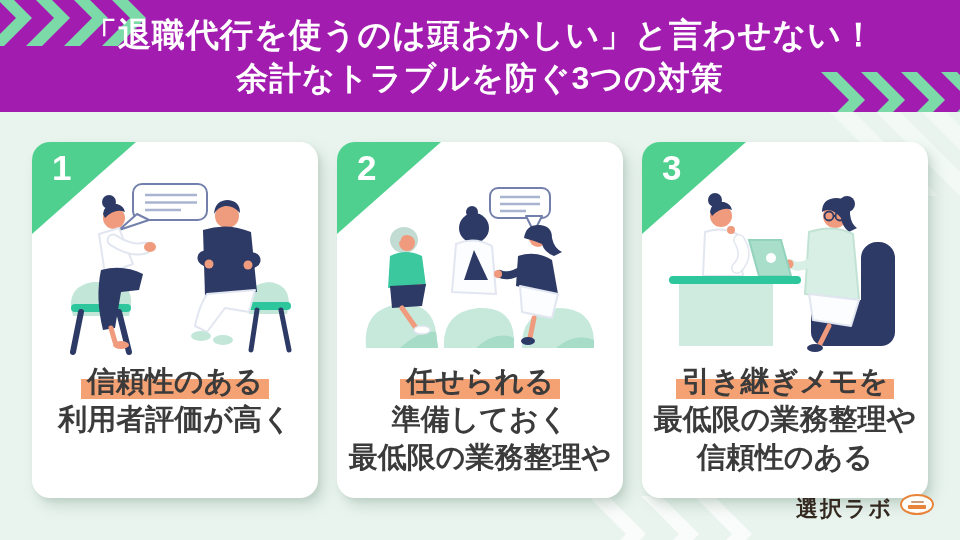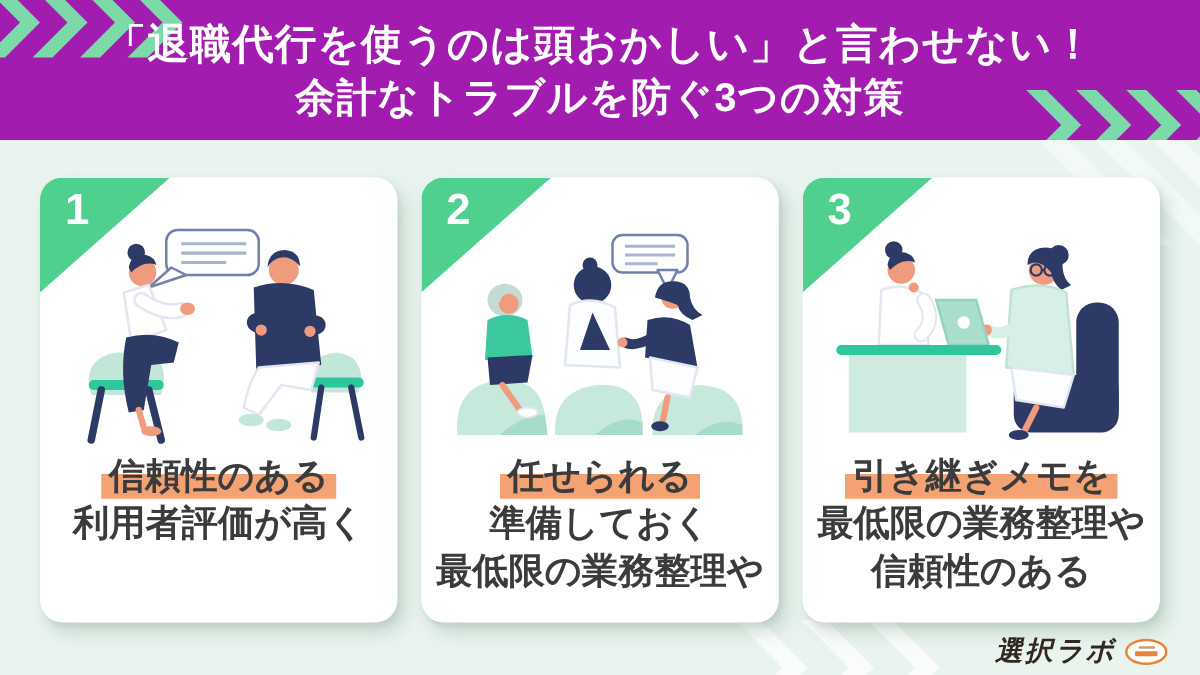--- a/index.html
+++ b/index.html
@@ -46,22 +46,22 @@
     margin-top:2px;text-align:center;font-weight:bold;
     font-size:29px;line-height:38px;color:#3B3B3B;
   }
   .card-text .line{white-space:nowrap;}
   .hl{
     background:linear-gradient(to bottom,transparent 42%,#F4A173 42%);
     padding:0 6px 2px 6px;
   }
   
   .logo{
-    position:absolute;right:26px;bottom:4px;z-index:4;
-    display:flex;align-items:center;gap:7px;font-style:italic;
+    position:absolute;right:26px;bottom:16px;z-index:4;
+    display:flex;gap:7px;
   }
   .logo-text{
     font-size:22px;font-weight:800;color:#33281F;letter-spacing:2px;
   }
   .logo-badge{
     width:34px;height:21px;border:2px solid #E8833A;border-radius:50%;
     display:flex;flex-direction:column;align-items:center;justify-content:center;gap:2px;
     background:#FFFDF9;box-sizing:border-box;
   }
   .logo-badge .bar1{width:13px;height:2px;background:#CE9A74;border-radius:1px;}

